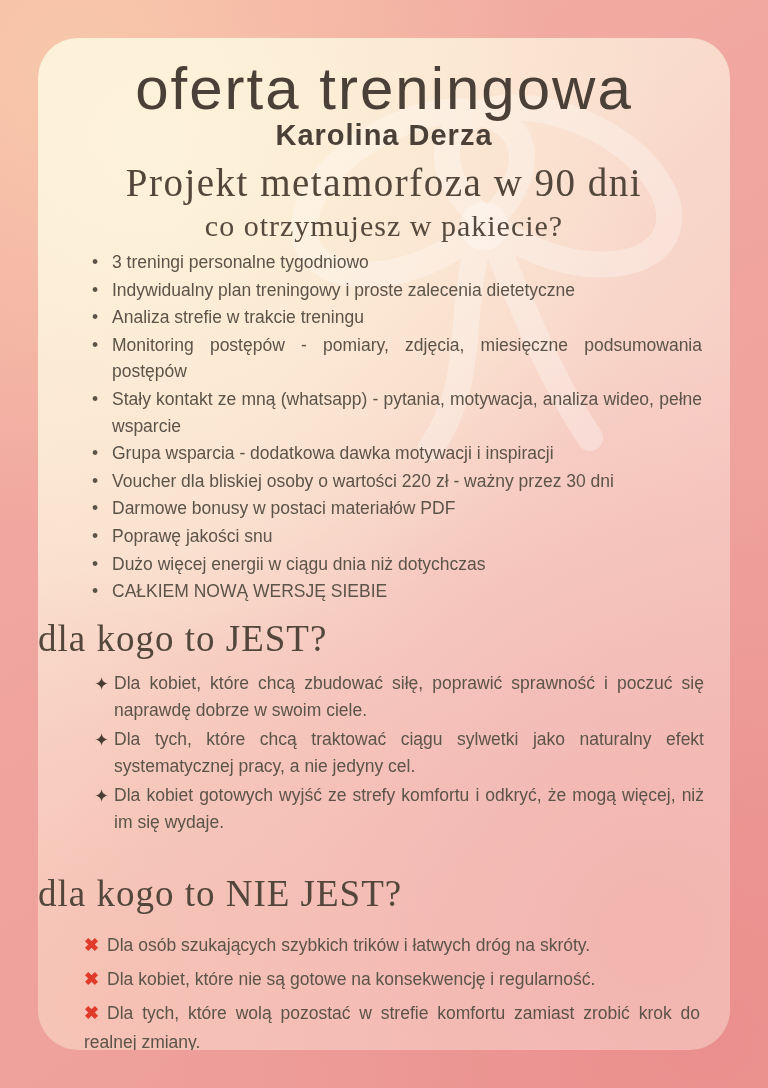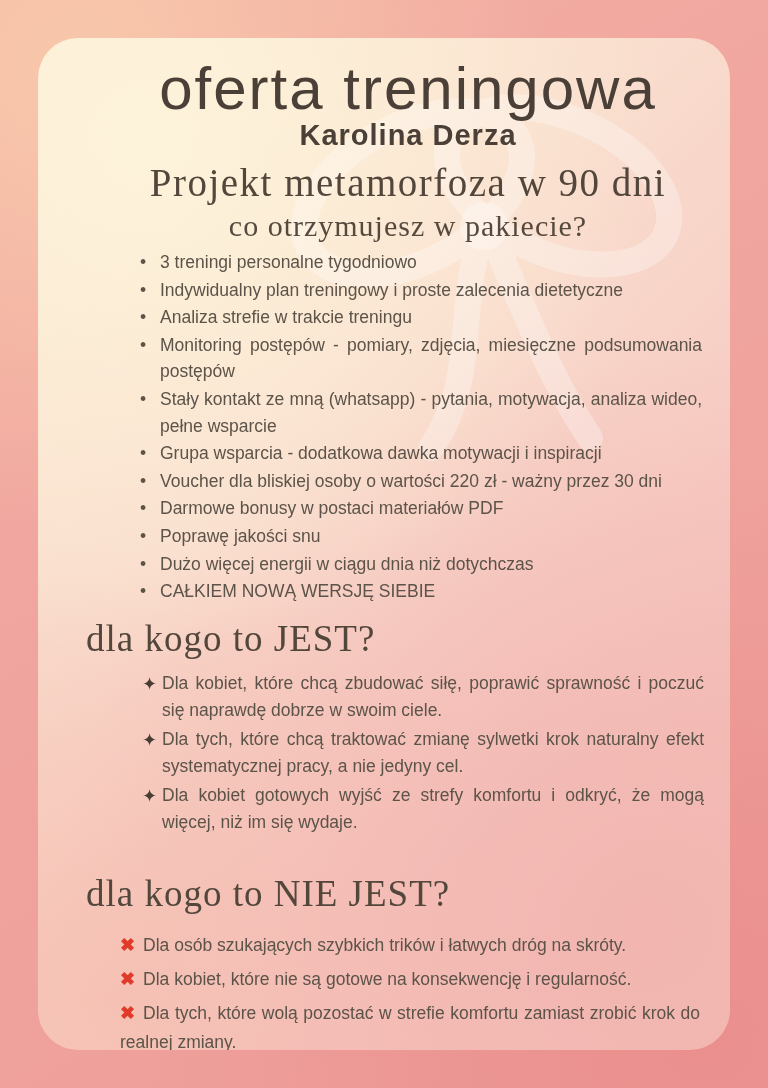--- a/index.html
+++ b/index.html
@@ -29,21 +29,21 @@
       radial-gradient(circle at 88% 88%, #f2b5b0 0%, rgba(242,181,176,0) 55%),
       radial-gradient(circle at 10% 95%, #f6c2b4 0%, rgba(246,194,180,0) 40%),
       linear-gradient(135deg, #fcebd4 0%, #f9dccd 38%, #f6c8c1 72%, #f4bdb7 100%);
   }
   .bow {
     position: absolute;
     left: 190px;
     top: 0px;
     pointer-events: none;
   }
-  .content { position: relative; padding-left: 48px; }
+  .content { position: relative; }
   .title {
     margin: 16px 0 0;
     text-align: center;
     font-size: 60px;
     font-weight: 300;
     letter-spacing: 2px;
     color: #4b4037;
   }
   .author {
     margin: -4px 0 0;
@@ -106,20 +106,21 @@
   }
   .star-ico { flex: 0 0 auto; color: #473d33; font-size: 18px; margin-top: 1px; }
   .star-list .txt { flex: 1; display: block; text-align: justify; }
   .cross-list { padding: 0 30px 0 34px; }
   .cross-list li {
     font-size: 17.5px;
     line-height: 1.6;
     color: #5c5349;
     margin-bottom: 5px;
     text-align: justify;
+    margin-left: 12px;
   }
   .cross-ico {
     color: #e03a2b;
     font-weight: bold;
     font-size: 18px;
     margin-right: 8px;
   }
 </style>
 </head>
 <body>
@@ -191,21 +192,21 @@
       </ul>
 
       <h3 class="h-target serif">dla kogo to JEST?</h3>
       <ul class="star-list">
         <li>
           <span class="star-ico">✦</span>
           <span class="txt">Dla kobiet, które chcą zbudować siłę, poprawić sprawność i poczuć się naprawdę dobrze w swoim ciele.</span>
         </li>
         <li>
           <span class="star-ico">✦</span>
-          <span class="txt">Dla tych, które chcą traktować zmianę sylwetki krok naturalny efekt systematycznej pracy, a nie jedyny cel.</span>
+          <span class="txt">Dla tych, które chcą traktować ciągu sylwetki jako naturalny efekt systematycznej pracy, a nie jedyny cel.</span>
         </li>
         <li>
           <span class="star-ico">✦</span>
           <span class="txt">Dla kobiet gotowych wyjść ze strefy komfortu i odkryć, że mogą więcej, niż im się wydaje.</span>
         </li>
       </ul>
 
       <h3 class="h-not serif">dla kogo to NIE JEST?</h3>
       <ul class="cross-list">
         <li>

